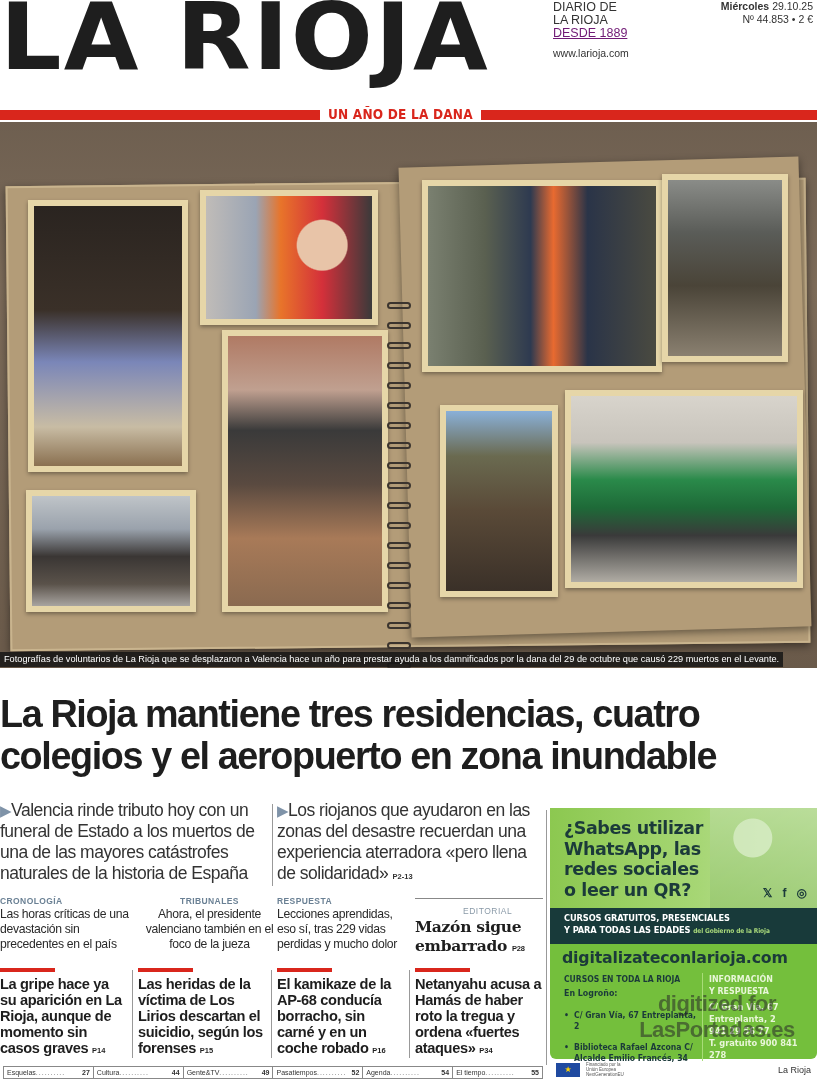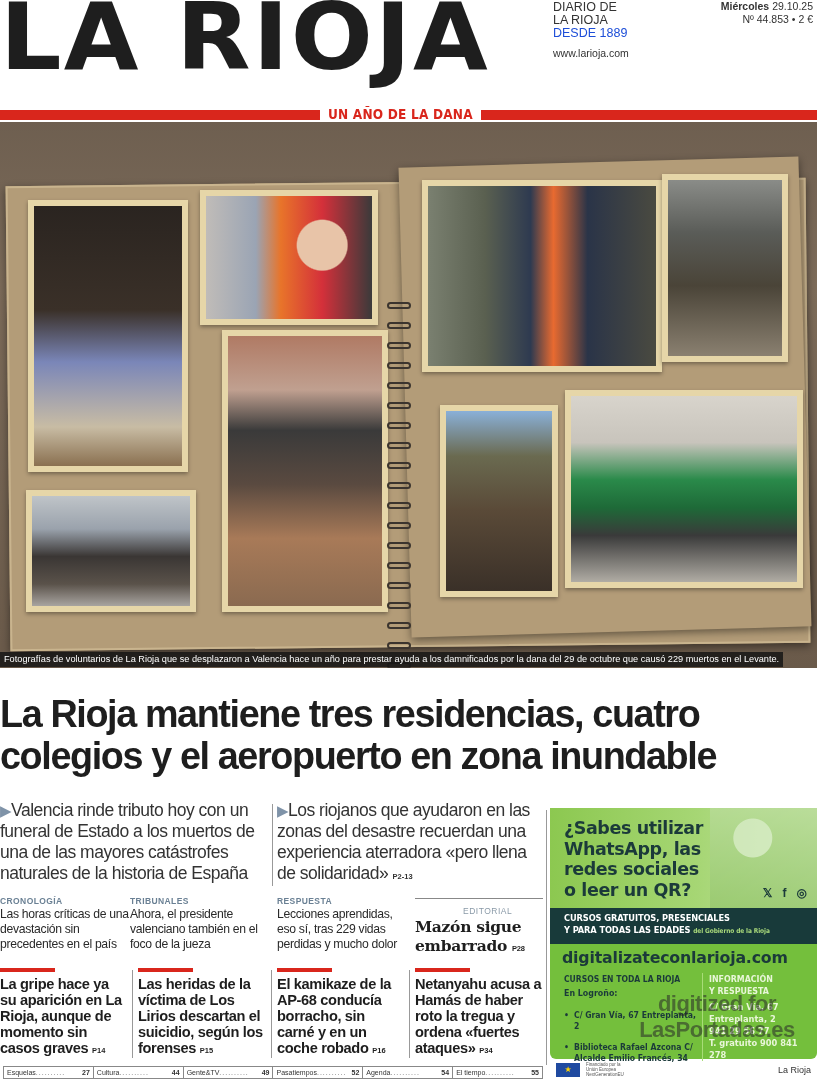--- a/index.html
+++ b/index.html
@@ -3,21 +3,21 @@
 <meta charset="utf-8">
 <style>
   * { box-sizing: border-box; margin: 0; padding: 0; }
   html, body { width: 817px; height: 1080px; background: #fff; overflow: hidden; }
   body { position: relative; font-family: "Liberation Sans", sans-serif; color: #1a1a1a; }
 
   
   .masthead { position: absolute; left: 0; top: 0; width: 817px; height: 100px; }
   .logo { position: absolute; left: 0; top: -8px; font-family: "DejaVu Sans", sans-serif; font-weight: bold; font-size: 92px; letter-spacing: 2px; color: #1e1e1e; line-height: 1; transform: scaleX(1.05); transform-origin: left top; }
   .tagline { position: absolute; left: 553px; top: 1px; font-size: 12.5px; line-height: 13px; color: #333; }
-  .tagline .red { color: #1d4ed8; }
+  .tagline .red { color: #701a75; text-decoration: underline; }
   .site-url { position: absolute; left: 553px; top: 47px; font-size: 10.5px; color: #333; }
   .dateline { position: absolute; right: 4px; top: 0; text-align: right; font-size: 10.5px; line-height: 13px; color: #333; }
   .dateline b { font-weight: bold; }
 
   
   .banner { position: absolute; left: 0; top: 106px; width: 817px; height: 16px; }
   .banner .bar { position: absolute; left: 0; top: 4px; width: 817px; height: 10px; background: #d9261c; }
   .banner .label { position: absolute; left: 320px; top: 0; height: 16px; padding: 0 8px; background: #fff; color: #d9261c; font-weight: bold; font-size: 13.5px; line-height: 16px; letter-spacing: 0.2px; font-family: "DejaVu Sans Condensed", "DejaVu Sans", sans-serif; }
 
   
@@ -56,21 +56,21 @@
   .deck .tri { color: #7f93a8; font-size: 15px; }
   .deck .pg { font-size: 7.5px; font-weight: bold; color: #333; letter-spacing: 0; }
   .deck-1 { left: 0; width: 265px; }
   .deck-2 { left: 277px; width: 265px; }
   .vsep { position: absolute; width: 1px; background: #999; }
 
   
   .rel { position: absolute; top: 896px; width: 135px; }
   .rel .kicker { font-size: 8.5px; font-weight: bold; color: #6a8094; letter-spacing: 0.4px; line-height: 11px; }
   .rel .txt { font-size: 12.2px; line-height: 15px; color: #2a2a2a; letter-spacing: -0.3px; }
-  .rel-1 { left: 0; } .rel-2 { left: 130px; } .rel-3 { left: 277px; }
+  .rel-1 { left: 0; } .rel-2 { left: 142px; text-align: center; } .rel-3 { left: 277px; }
   .editorial { position: absolute; left: 415px; top: 898px; width: 128px; border-top: 1px solid #888; padding-top: 6px; }
   .editorial .kicker { font-size: 8.5px; color: #8a9aa8; letter-spacing: 0.5px; line-height: 12px; padding-left: 48px; }
   .editorial .ttl { font-family: "DejaVu Serif", serif; font-weight: bold; font-size: 15.5px; line-height: 19px; color: #1e1e1e; letter-spacing: -0.3px; }
   .editorial .pg { font-family: "Liberation Sans", sans-serif; font-size: 7.5px; font-weight: bold; }
 
   
   .brief { position: absolute; top: 968px; width: 128px; }
   .brief .accent { width: 55px; height: 4px; background: #d9261c; margin-bottom: 4px; }
   .brief .txt { font-weight: bold; font-size: 14.6px; line-height: 16px; color: #1e1e1e; letter-spacing: -0.35px; }
   .brief .pg { font-size: 7.5px; font-weight: bold; letter-spacing: 0; }

